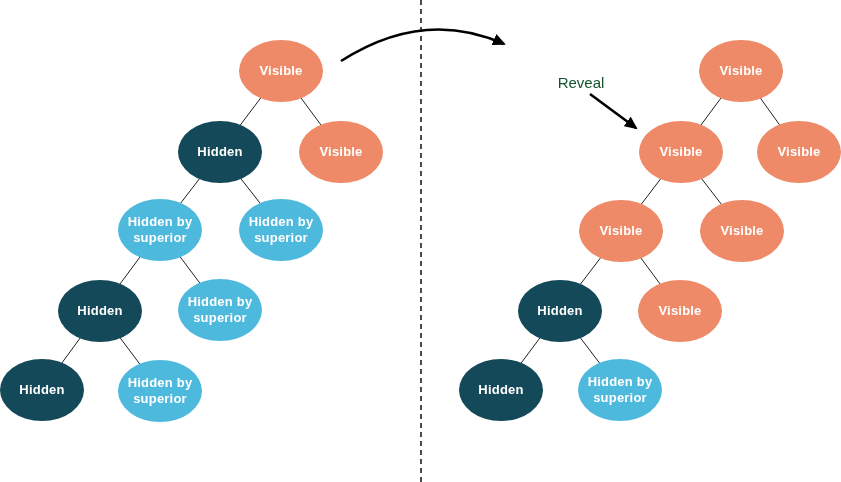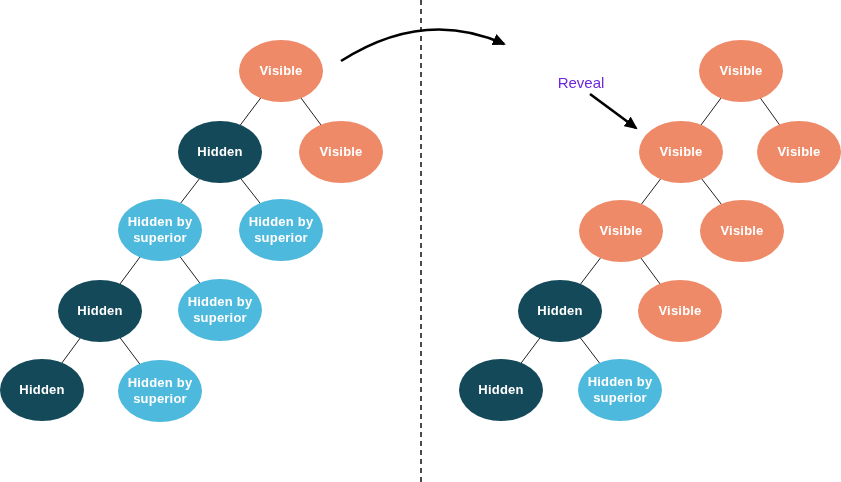--- a/index.html
+++ b/index.html
@@ -46,21 +46,21 @@
     letter-spacing: 0.2px;
     padding: 0 2px;
     box-sizing: border-box;
   }
   .reveal-label {
     position: absolute;
     z-index: 2;
     transform: translate(-50%, -50%);
     font-size: 15px;
     font-weight: 400;
-    color: #6d28d9;
+    color: #14532d;
     white-space: nowrap;
   }
 </style>
 </head>
 <body>
 
 <div class="canvas">
   <svg id="diagram-svg" width="841" height="482" viewBox="0 0 841 482">
     <defs>
       <marker id="arrowhead" markerUnits="userSpaceOnUse" markerWidth="14" markerHeight="12" refX="11" refY="6" orient="auto">

